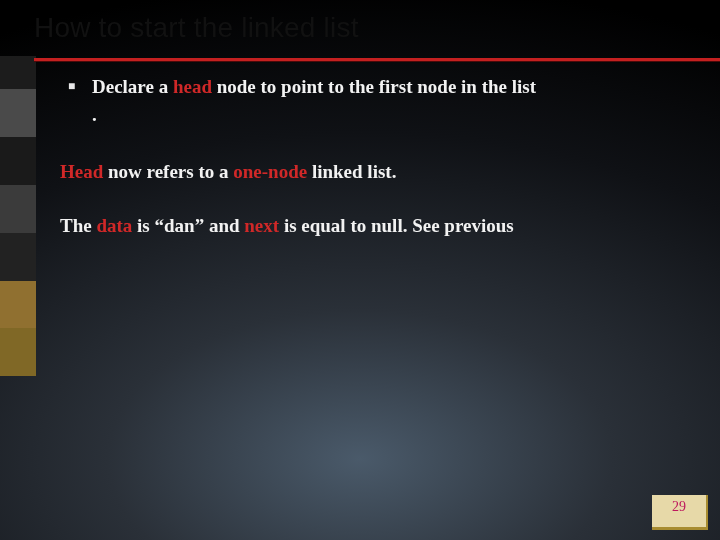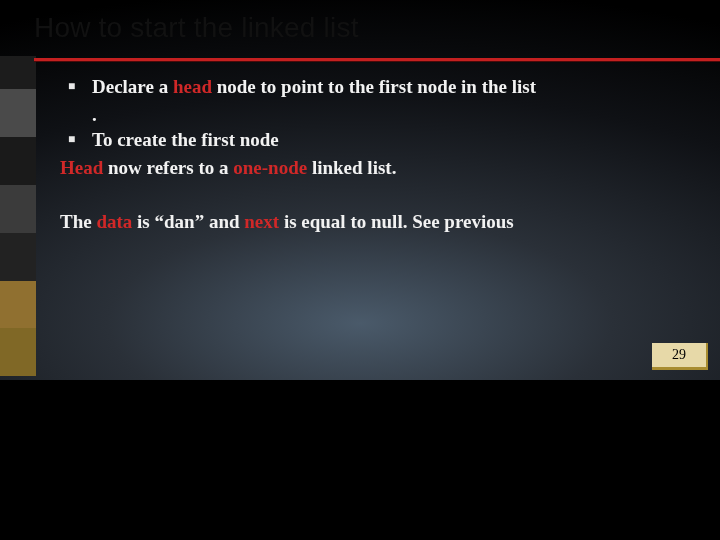--- a/index.html
+++ b/index.html
@@ -4,21 +4,21 @@
 <style>
   * { margin: 0; padding: 0; box-sizing: border-box; }
   html, body { width: 720px; height: 540px; overflow: hidden; }
   body {
     font-family: Georgia, "Times New Roman", serif;
     background: #000;
   }
   .slide {
     position: relative;
     width: 720px;
-    height: 380px;
+    height: 540px;
     background: radial-gradient(ellipse 140% 110% at 50% 85%, #4a5a6a 0%, #2a3038 25%, #0f1115 55%, #000 80%);
     color: #e8e8e8;
   }
   .side-stripes {
     position: absolute;
     left: 0;
     top: 56px;
     width: 36px;
     height: 320px;
     display: flex;
@@ -81,35 +81,36 @@
   .code-block {
     margin-left: 38px;
     margin-top: 24px;
     font-style: italic;
     font-weight: bold;
     font-size: 19px;
   }
   .code-line2 { margin-left: 30px; margin-top: 26px; }
   .code-line3 { margin-left: 40px; margin-top: 2px; }
   .para {
+    margin-top: 32px;
     font-weight: bold;
     font-size: 19px;
     margin-left: -8px;
   }
   .para2 { margin-top: 28px; }
   .indent-follow { margin-left: 32px; }
   .kw { color: #d02828; }
   .pagenum-box {
     position: absolute;
     right: 12px;
     bottom: 10px;
     background: #e7d9a8;
-    color: #000000;
+    color: #be185d;
     font-size: 14px;
-    padding: 4px 20px 4px 20px;
+    padding: 4px 20px 12px 20px;
     font-family: Georgia, serif;
     border-bottom: 3px solid #a88c30;
     border-right: 2px solid #a88c30;
   }
   .period-solo {
     font-weight: bold;
     margin-left: 24px;
   }
 </style>
 </head>
@@ -132,23 +133,20 @@
     <div class="title-underline"></div>
   </div>
 
   <div class="content">
 
     <div class="bullet">
       <span>Declare  a </span><span class="kw">head </span><span>node  to point to the first node in the list</span>
     </div>
     <div class="period-solo">.</div>
 
-    <div class="bullet">
-      <span>To create the first node</span>
-    </div>
 
 
     <div class="para">
       <span class="kw">Head </span><span>now refers to a</span><span class="kw"> one-node  </span><span>linked list.</span>
     </div>
 
     <div class="para para2">
       <span>The </span><span class="kw">data </span><span>is  “dan”  and</span><span class="kw"> next </span><span>is equal to null. See previous</span>
     </div>
 

